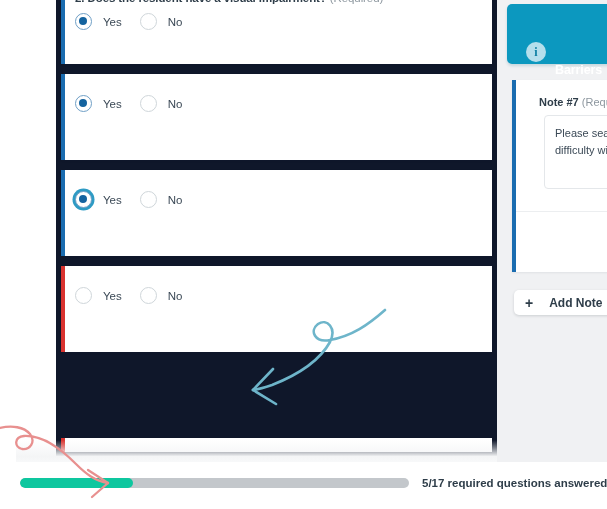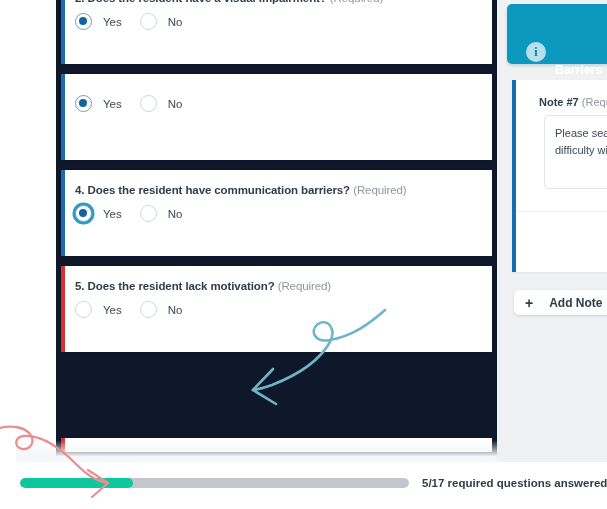--- a/index.html
+++ b/index.html
@@ -372,44 +372,34 @@
           </div>
           <div class="opt">
             <div class="radio"></div>
             <span class="opt-label">No</span>
           </div>
         </div>
       </div>
 
       <div class="qcard answered">
         <div class="edge"></div>
-        <div class="qtext">
-          <span>4.</span>
-          <span>Does the resident have communication barriers?</span>
-          <span class="req">(Required)</span>
-        </div>
         <div class="options">
           <div class="opt">
             <div class="radio on focused"></div>
             <span class="opt-label">Yes</span>
           </div>
           <div class="opt">
             <div class="radio"></div>
             <span class="opt-label">No</span>
           </div>
         </div>
       </div>
 
       <div class="qcard missing">
         <div class="edge"></div>
-        <div class="qtext">
-          <span>5.</span>
-          <span>Does the resident lack motivation?</span>
-          <span class="req">(Required)</span>
-        </div>
         <div class="options">
           <div class="opt">
             <div class="radio"></div>
             <span class="opt-label">Yes</span>
           </div>
           <div class="opt">
             <div class="radio"></div>
             <span class="opt-label">No</span>
           </div>
         </div>

